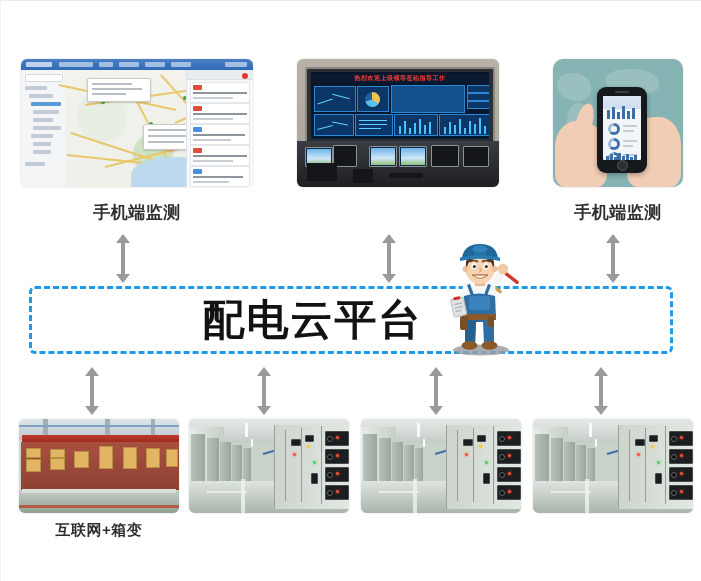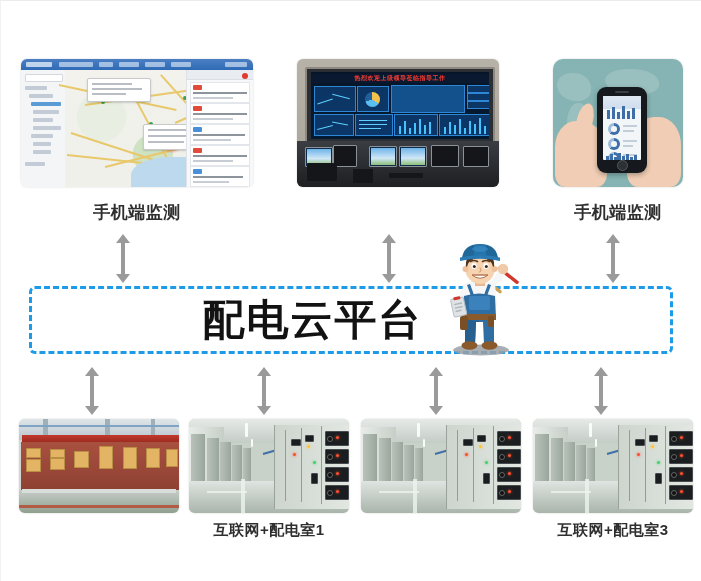--- a/index.html
+++ b/index.html
@@ -620,20 +620,21 @@
         <i class="bx-panel" style="left:5px;top:14%;width:12px;height:36%;"></i>
       </span>
       <span class="bx-cab" style="left:144px;width:16px;border-right:none;">
         <i class="bx-panel" style="left:3px;top:16%;width:10px;height:32%;"></i>
       </span>
       <span class="bx-floor"></span>
       <span class="bx-curb" style="top:74%;"></span>
       <span class="bx-floorline" style="top:92%;"></span>
     </div>
   </div>
+  <div class="caption caption-bottom" style="left:10px; top:520px; width:176px;">互联网+箱变</div>
 
   <div class="thumb" style="left:188px; top:418px; width:160px; height:94px;">
     <div class="thumb-inner">
       <div class="sw-bg"></div>
       <span class="sw-ceil"></span>
       <span class="sw-light" style="left:56px;top:4px;width:3px;height:14px;"></span>
       <span class="sw-light" style="left:62px;top:20px;width:2px;height:8px;"></span>
       <span class="sw-leftwall"></span>
       <span class="sw-leftcab" style="left:2px;top:16%;width:14px;height:64%;"></span>
       <span class="sw-leftcab" style="left:18px;top:20%;width:12px;height:56%;"></span>
@@ -662,21 +663,20 @@
         <span class="sw-knob" style="left:52px;top:65px;"></span>
         <span class="sw-led y" style="left:32px;top:20px;"></span>
         <span class="sw-led r" style="left:18px;top:28px;"></span>
         <span class="sw-led g" style="left:38px;top:36px;"></span>
         <span class="sw-blackpanel" style="left:16px;top:14px;width:8px;height:5px;"></span>
         <span class="sw-blackpanel" style="left:30px;top:10px;width:7px;height:5px;"></span>
         <span class="sw-blackpanel" style="left:36px;top:48px;width:5px;height:9px;"></span>
       </div>
     </div>
   </div>
-  <div class="caption caption-bottom" style="left:180px; top:520px; width:176px;">互联网+配电室1</div>
 
   <div class="thumb" style="left:360px; top:418px; width:160px; height:94px;">
     <div class="thumb-inner">
       <div class="sw-bg"></div>
       <span class="sw-ceil"></span>
       <span class="sw-light" style="left:56px;top:4px;width:3px;height:14px;"></span>
       <span class="sw-light" style="left:62px;top:20px;width:2px;height:8px;"></span>
       <span class="sw-leftwall"></span>
       <span class="sw-leftcab" style="left:2px;top:16%;width:14px;height:64%;"></span>
       <span class="sw-leftcab" style="left:18px;top:20%;width:12px;height:56%;"></span>
@@ -747,15 +747,14 @@
         <span class="sw-knob" style="left:52px;top:65px;"></span>
         <span class="sw-led y" style="left:32px;top:20px;"></span>
         <span class="sw-led r" style="left:18px;top:28px;"></span>
         <span class="sw-led g" style="left:38px;top:36px;"></span>
         <span class="sw-blackpanel" style="left:16px;top:14px;width:8px;height:5px;"></span>
         <span class="sw-blackpanel" style="left:30px;top:10px;width:7px;height:5px;"></span>
         <span class="sw-blackpanel" style="left:36px;top:48px;width:5px;height:9px;"></span>
       </div>
     </div>
   </div>
-  <div class="caption caption-bottom" style="left:524px; top:520px; width:176px;">互联网+配电室3</div>
 
 </div>
 
 </body></html>

